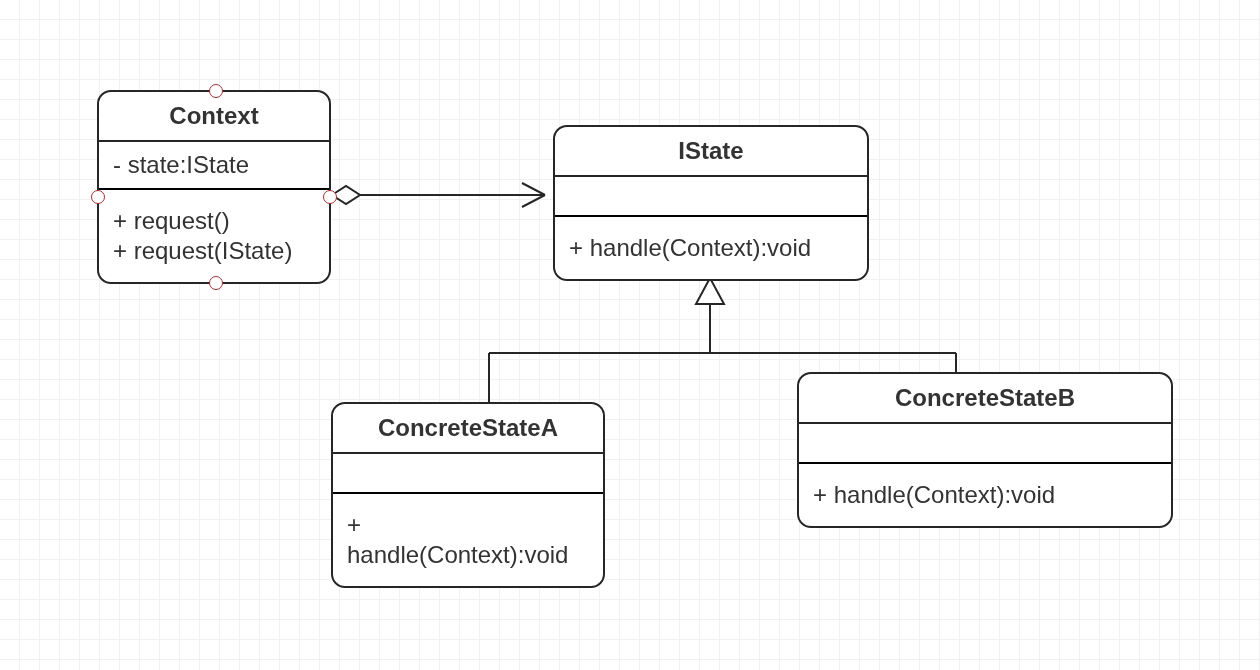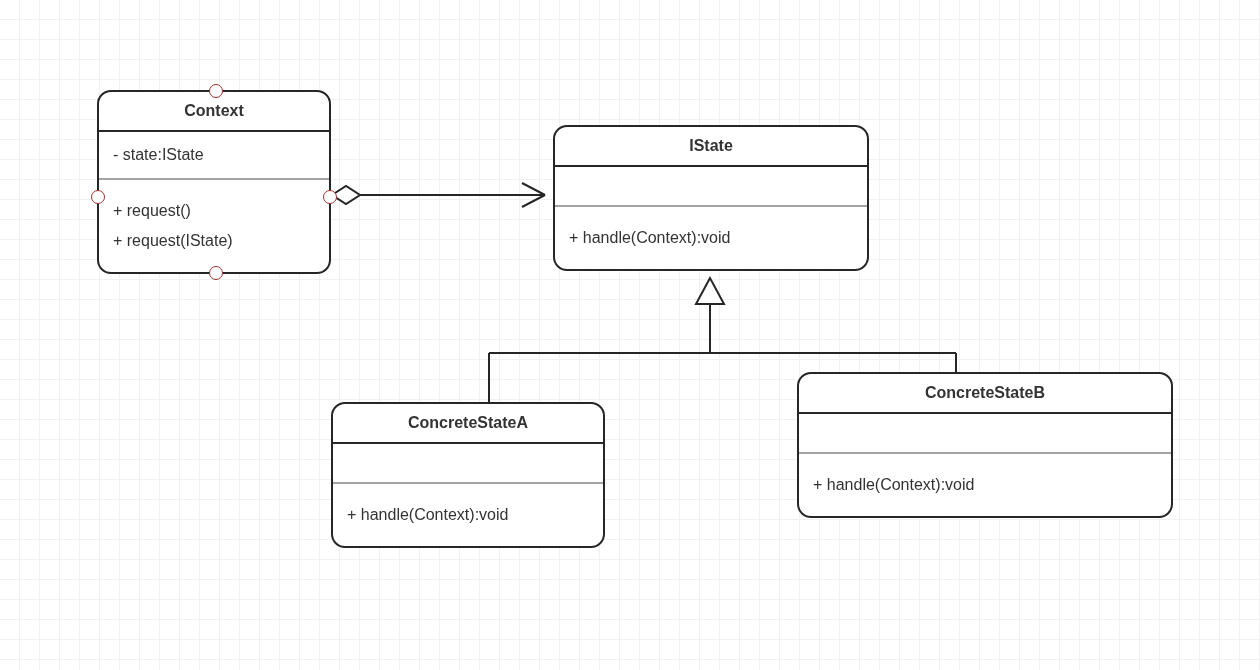--- a/index.html
+++ b/index.html
@@ -8,23 +8,23 @@
     background-image:
       linear-gradient(#f1f1f1 1px,transparent 1px),
       linear-gradient(90deg,#f1f1f1 1px,transparent 1px),
       linear-gradient(#e6e6e6 1px,transparent 1px),
       linear-gradient(90deg,#e6e6e6 1px,transparent 1px);
     background-size:20px 20px,20px 20px,100px 100px,100px 100px;
     background-position:-1px -1px,-1px -1px,-1px -1px,-1px -1px;
   }
   .canvas{position:relative;width:1260px;height:670px}
   .uml-class{position:absolute;background:#fff;border:2px solid #262626;border-radius:14px;
-    box-shadow:0 0 0 rgba(0,0,0,0);font-size:16px;color:#333;box-sizing:border-box}
+    box-shadow:0 0 0 rgba(0,0,0,0);font-size:24px;color:#333;box-sizing:border-box}
   .uml-name{font-weight:700;text-align:center;padding:10px 8px 10px;border-bottom:2px solid #262626}
-  .uml-attrs{padding:8px 14px;border-bottom:2px solid #a3a3a3;min-height:26px;line-height:30px}
+  .uml-attrs{padding:8px 14px;border-bottom:2px solid #000000;min-height:26px;line-height:30px}
   .uml-ops{padding:16px 14px;min-height:26px;line-height:30px}
   .uml-attrs:empty,.uml-ops:empty{padding:6px 14px}
   .port{position:absolute;width:14px;height:14px;background:#fff;border:1.5px solid #a03030;border-radius:50%;box-sizing:border-box}
   svg.connector{position:absolute;left:0;top:0;width:1260px;height:670px;pointer-events:none;overflow:visible}
   svg.connector *{stroke:#262626;stroke-width:2;fill:none}
   svg.connector .fill-white{fill:#fff}
   .row{display:block}
 </style>
 </head>
 <body>

